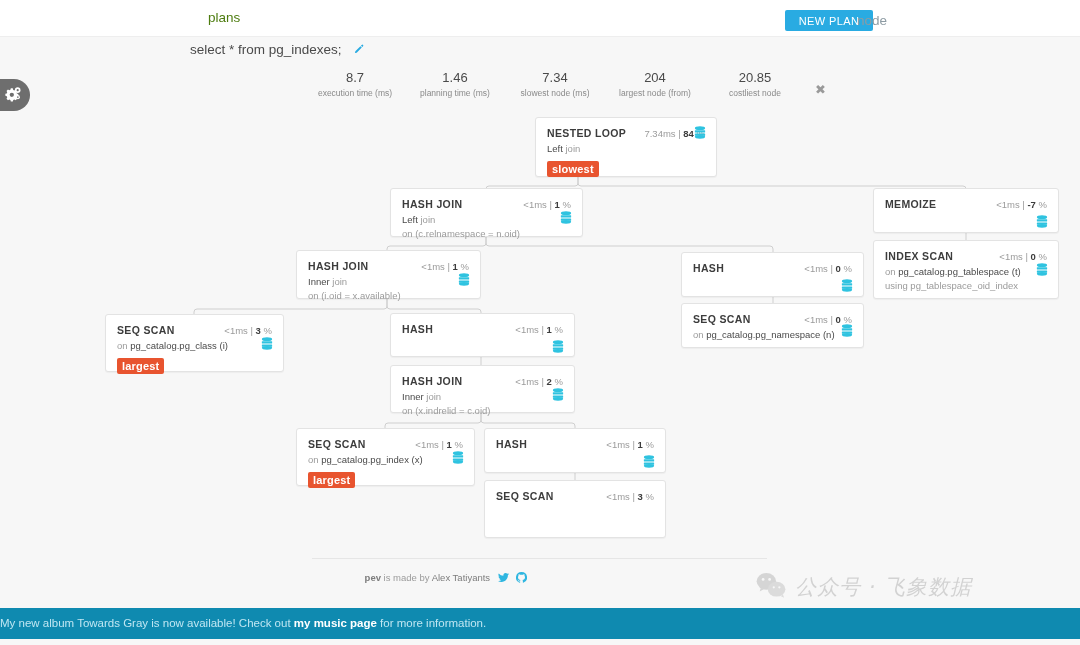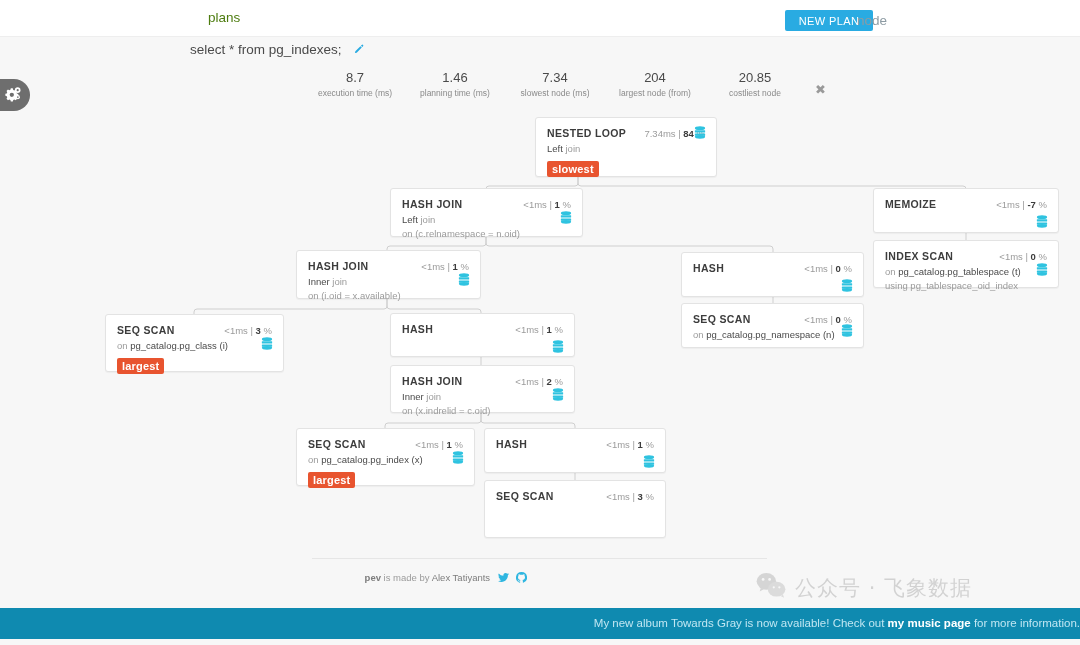--- a/index.html
+++ b/index.html
@@ -117,29 +117,29 @@
     position: absolute; left: 312px; top: -14px; width: 455px;
     border-top: 1px solid #e6e6e6;
   }
   #credit b { color: #7d7d7d; }
   #credit a { color: #7d7d7d; text-decoration: none; }
   #credit .si { vertical-align: -2px; margin-left: 5px; }
 
   #banner {
     position: absolute; left: 0; top: 608px; width: 1080px; height: 31px;
     background: #0f8ab0; color: #bfe6f2;
-    font-size: 11.5px; line-height: 31px; text-align: right;
+    font-size: 11.5px; line-height: 31px; text-align: left;
   }
   #banner b { color: #ffffff; }
 
   
   #watermark {
     position: absolute; left: 756px; top: 572px;
-    display: flex; align-items: flex-end;
-    opacity: .30; pointer-events: none;
+    display: flex; align-items: center;
+    opacity: .30; pointer-events: none; font-style: italic;
   }
   #watermark .wm-text {
     font-size: 21px; color: #7f7f7f; margin-left: 9px;
     font-family: "DejaVu Sans", sans-serif; letter-spacing: 1px;
   }
 </style>
 </head>
 <body>
 
 <div id="topnav">
@@ -288,21 +288,21 @@
         <svg width="12" height="13" viewBox="0 0 14 15" fill="#2fc3e0">
             <ellipse cx="7" cy="2.4" rx="6" ry="2.2"></ellipse>
             <rect x="1" y="5" width="12" height="2.6" rx=".6"></rect>
             <rect x="1" y="8.7" width="12" height="2.6" rx=".6"></rect>
             <ellipse cx="7" cy="12.6" rx="6" ry="2.2"></ellipse>
           </svg>
       </span>
     </div>
   </div>
 
-  <div class="node" style="left:873px; top:240px; width:186px; height:48px;">
+  <div class="node" style="left:873px; top:240px; width:186px; height:59px;">
     <div class="row1">
       <span class="title">INDEX SCAN</span>
       <span class="metrics"><span>&lt;1ms</span> | <b>0</b> %</span>
     </div>
     <div class="body">
       <div class="detail"><span>on </span><span class="em">pg_catalog.pg_tablespace (t)</span></div>
       <div class="detail">using pg_tablespace_oid_index</div>
       <span class="db-icon" style="top:0px;">
         <svg width="12" height="13" viewBox="0 0 14 15" fill="#2fc3e0">
             <ellipse cx="7" cy="2.4" rx="6" ry="2.2"></ellipse>

